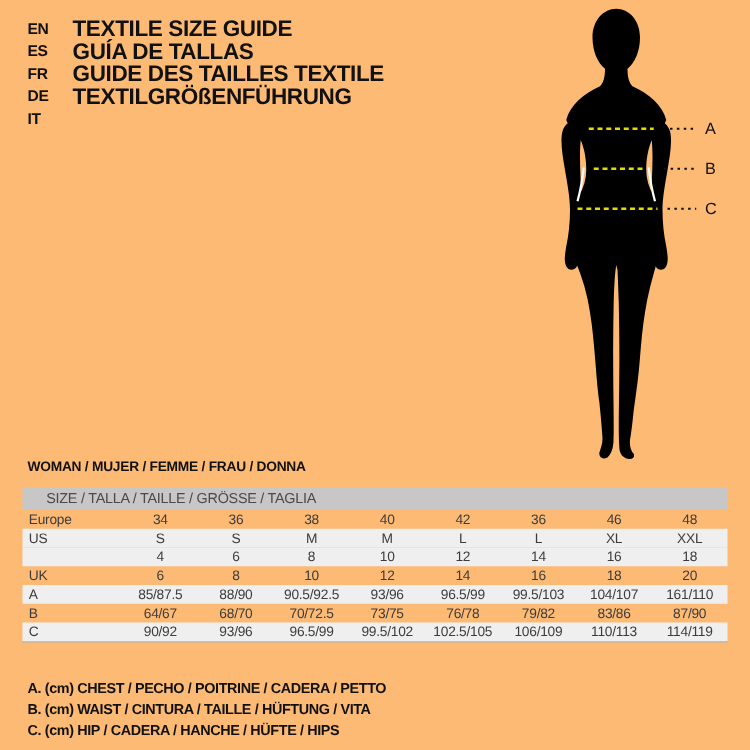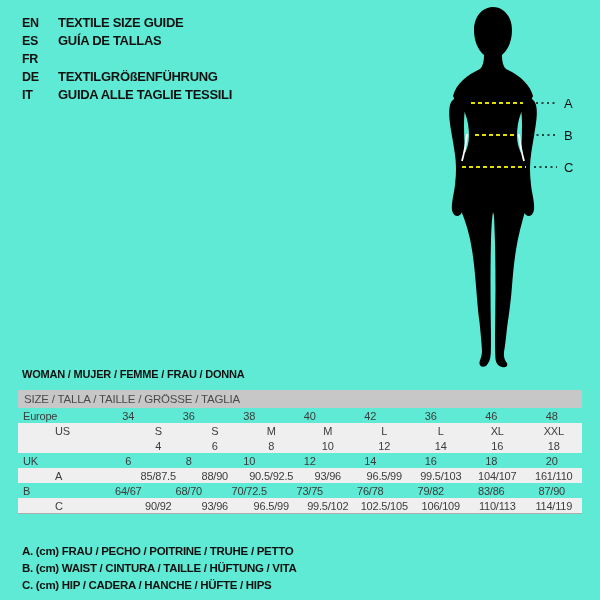--- a/index.html
+++ b/index.html
@@ -1,37 +1,37 @@
 <!DOCTYPE html>
 <html><head>
 <meta charset="utf-8">
 <style>
   html,body{margin:0;padding:0;background:#fff;}
-  .canvas{position:relative;width:600px;height:600px;background:#5eead4;overflow:hidden;
+  .canvas{position:relative;width:600px;height:600px;background:#fdba74;overflow:hidden;
           font-family:"Liberation Sans",sans-serif;color:#1a1a1a;}
 
   
   .lang-block{position:absolute;left:22px;top:14px;}
   .lang-row{display:flex;height:18px;line-height:18px;}
   .lang-code{width:36px;font-size:12.5px;font-weight:bold;letter-spacing:-.3px;color:#111;}
-  .lang-label{font-size:13px;font-weight:bold;letter-spacing:-.3px;color:#111;white-space:nowrap;}
+  .lang-label{font-size:18px;font-weight:bold;letter-spacing:-.3px;color:#111;white-space:nowrap;}
 
   
   .figure-wrap{position:absolute;left:425px;top:0;width:175px;height:380px;}
 
   
   .woman-title{position:absolute;left:22px;top:368px;font-size:11px;font-weight:bold;
                letter-spacing:-.2px;color:#111;}
 
   
   .size-table{position:absolute;left:18px;top:390px;width:564px;font-size:11px;color:#3c3c3c;}
   .thead{height:18px;line-height:18px;background:#c7c7c7;color:#4a4a4a;
-         font-size:11.5px;padding-left:6px;letter-spacing:-.2px;}
+         font-size:11.5px;padding-left:19px;letter-spacing:-.2px;}
   .trow{display:grid;grid-template-columns:80px repeat(8,1fr);height:15px;line-height:16px;}
-  .trow.shaded{background:#efefef;padding-left:32px;}
+  .trow.shaded{background:#efefef;}
   .tcell{text-align:center;letter-spacing:-.2px;overflow:hidden;white-space:nowrap;}
   .tcell.label{text-align:left;padding-left:5px;}
   .tbl-bottom{border-bottom:1px solid #adadad;}
 
   
   .legend-block{position:absolute;left:22px;top:543px;}
   .legend-line{height:17px;line-height:17px;font-size:11.5px;font-weight:bold;
                letter-spacing:-.3px;color:#111;white-space:nowrap;}
 </style>
 </head>
@@ -43,28 +43,28 @@
       <div class="lang-row">
         <div class="lang-code">EN</div>
         <div class="lang-label">TEXTILE SIZE GUIDE</div>
       </div>
       <div class="lang-row">
         <div class="lang-code">ES</div>
         <div class="lang-label">GUÍA DE TALLAS</div>
       </div>
       <div class="lang-row">
         <div class="lang-code">FR</div>
+        <div class="lang-label">GUIDE DES TAILLES TEXTILE</div>
       </div>
       <div class="lang-row">
         <div class="lang-code">DE</div>
         <div class="lang-label">TEXTILGRÖßENFÜHRUNG</div>
       </div>
       <div class="lang-row">
         <div class="lang-code">IT</div>
-        <div class="lang-label">GUIDA ALLE TAGLIE TESSILI</div>
       </div>
     </div>
 
   <div class="figure-wrap">
     <svg width="175" height="380" viewBox="0 0 175 380">
 
       <path fill="#000" d="M68 7 C78 7 87 16 87 30 C87 41 83 50 77 55 C77 61 78 66 81 69
            C94 75 105 84 108 96 C105 104 99 108 96 113 C93 121 92 128 92 136
            C92 143 94 150 98 157 C102 163 104 170 105 178 C106 188 104 198 101 208
            C97 222 93 236 91 250 C89 262 88 274 87 286 C86 300 84 314 82 328
@@ -184,18 +184,18 @@
           <div class="tcell">99.5/102</div>
           <div class="tcell">102.5/105</div>
           <div class="tcell">106/109</div>
           <div class="tcell">110/113</div>
           <div class="tcell">114/119</div>
         </div>
       </div>
   </div>
 
   <div class="legend-block">
-      <div class="legend-line">A. (cm) FRAU / PECHO / POITRINE / TRUHE / PETTO</div>
+      <div class="legend-line">A. (cm) CHEST / PECHO / POITRINE / CADERA / PETTO</div>
       <div class="legend-line">B. (cm) WAIST / CINTURA / TAILLE / HÜFTUNG / VITA</div>
       <div class="legend-line">C. (cm) HIP / CADERA / HANCHE / HÜFTE / HIPS</div>
     </div>
 
 </div>
 
 </body></html>

